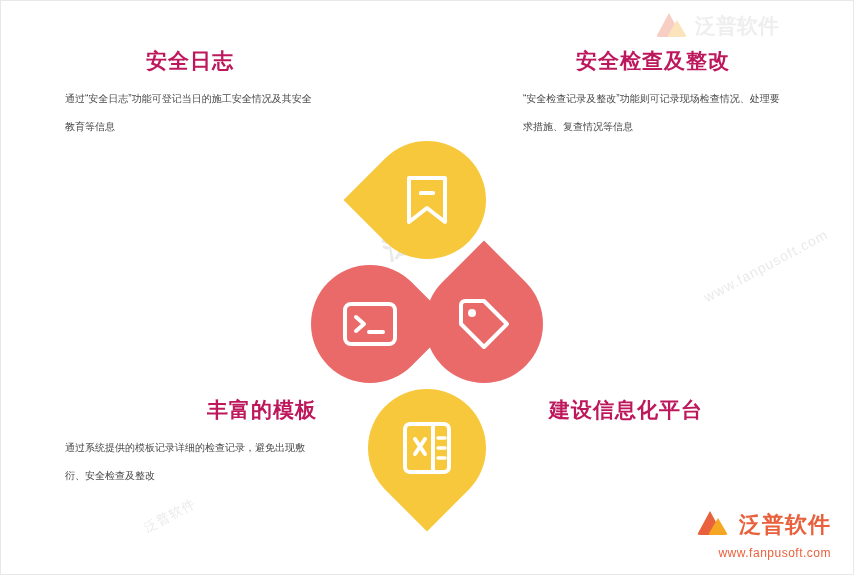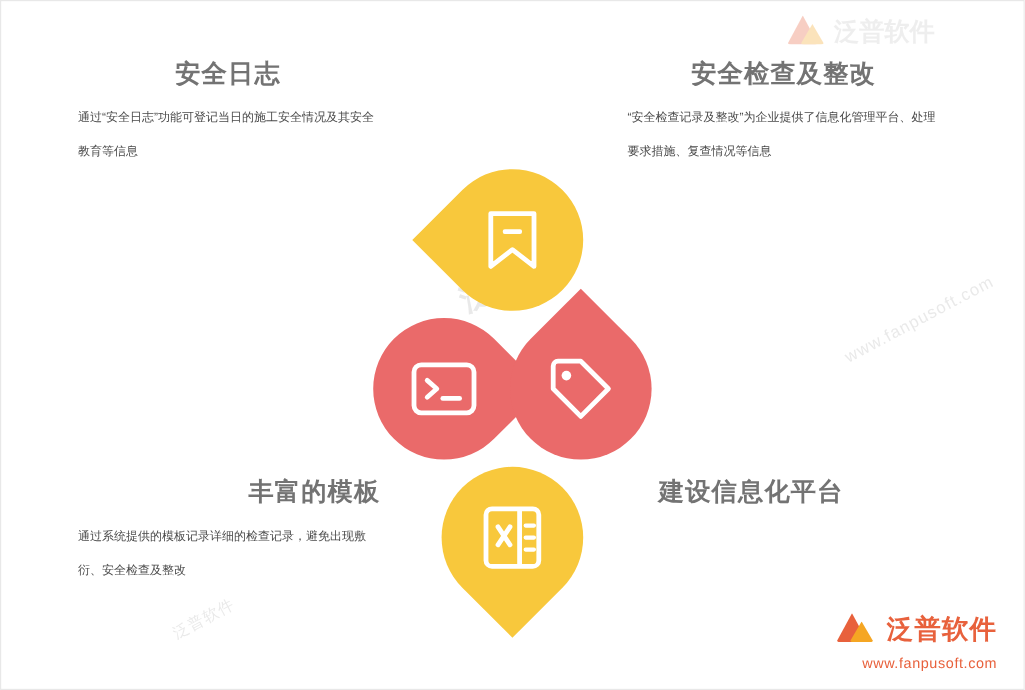--- a/index.html
+++ b/index.html
@@ -156,21 +156,21 @@
     justify-content: center;
   }
   .petal .glyph svg { display: block; }
 
   
   .block { position: absolute; }
   .block h3 {
     margin: 0 0 10px 0;
     font-size: 21px;
     font-weight: bold;
-    color: #737373;
+    color: #be185d;
     font-family: "DejaVu Serif", "Liberation Serif", serif;
     letter-spacing: 1px;
   }
   .block p {
     margin: 0;
     font-size: 10px;
     line-height: 28px;
     color: #4a4a4a;
     font-family: "Liberation Sans", sans-serif;
   }
@@ -243,21 +243,21 @@
     </div>
   </div>
 
   <div class="block block-tl">
     <h3>安全日志</h3>
     <p>通过“安全日志”功能可登记当日的施工安全情况及其安全教育等信息</p>
   </div>
 
   <div class="block block-tr">
     <h3>安全检查及整改</h3>
-    <p>“安全检查记录及整改”为企业提供了信息化管理平台、处理要求措施、复查情况等信息</p>
+    <p>“安全检查记录及整改”功能则可记录现场检查情况、处理要求措施、复查情况等信息</p>
   </div>
 
   <div class="block block-bl">
     <h3>丰富的模板</h3>
     <p>通过系统提供的模板记录详细的检查记录，避免出现敷衍、安全检查及整改</p>
   </div>
 
   <div class="block block-br">
     <h3>建设信息化平台</h3>
   </div>

